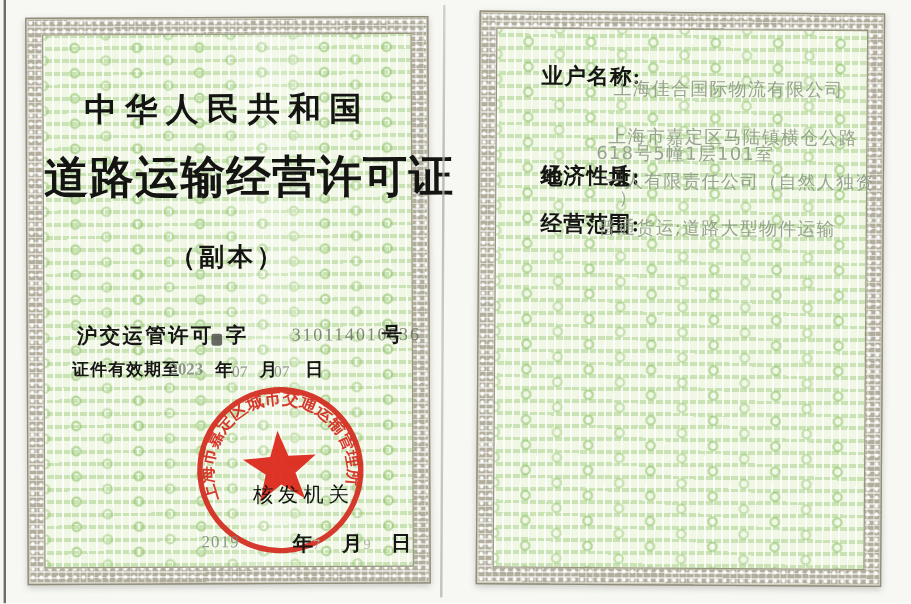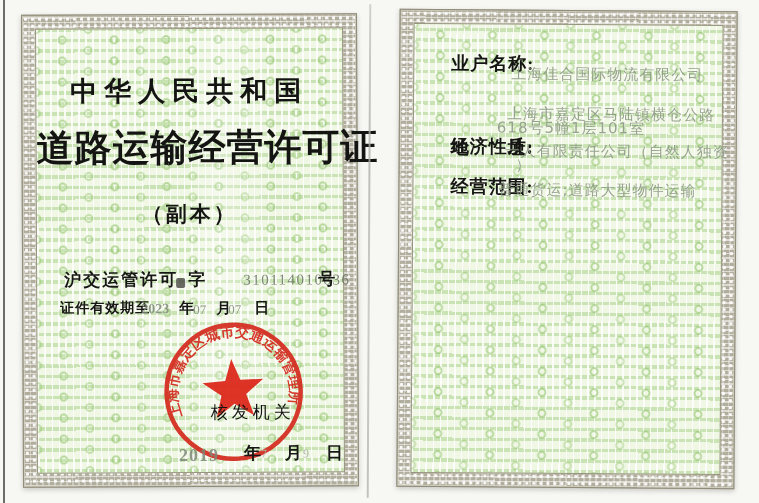--- a/index.html
+++ b/index.html
@@ -99,21 +99,21 @@
           <path id="sealArc" d="M 21.8 95.2 A 56.5 56.5 0 1 1 128.2 95.2" fill="none"></path>
         </defs>
         <text font-size="14.5" fill="#d42a1e" font-weight="bold" font-family="'DejaVu Sans',sans-serif">
           <textPath href="#sealArc" startOffset="0" textLength="212" lengthAdjust="spacingAndGlyphs">上海市嘉定区城市交通运输管理所</textPath>
         </text>
         <polygon fill="#dd2417" points="75,42 82.6,63.5 105.4,64.1 87.4,78 93.8,99.9 75,87 56.2,99.9 62.6,78 44.6,64.1 67.4,63.5"></polygon>
       </svg>
 
       <div class="abs serif issuer" style="left:173px; top:372px;">核发机关</div>
 
-      <div class="abs faded serif" style="left:141px; top:416px; font-size:18px; letter-spacing:1px;font-weight:bold;">2019</div>
+      <div class="abs faded serif" style="left:130px; top:416px; font-size:14px; letter-spacing:1px;">2019</div>
       <div class="abs serif lbl" style="left:206px; top:413px; font-size:17px;">年</div>
       <div class="abs faint serif" style="left:223px; top:418px; font-size:12px;">7</div>
       <div class="abs serif lbl" style="left:247px; top:413px; font-size:17px;">月</div>
       <div class="abs faint serif" style="left:265px; top:418px; font-size:12px;">9</div>
       <div class="abs serif lbl" style="left:288px; top:413px; font-size:17px;">日</div>
     </div>
   </div>
 
   <div class="fold-line"></div>
 

